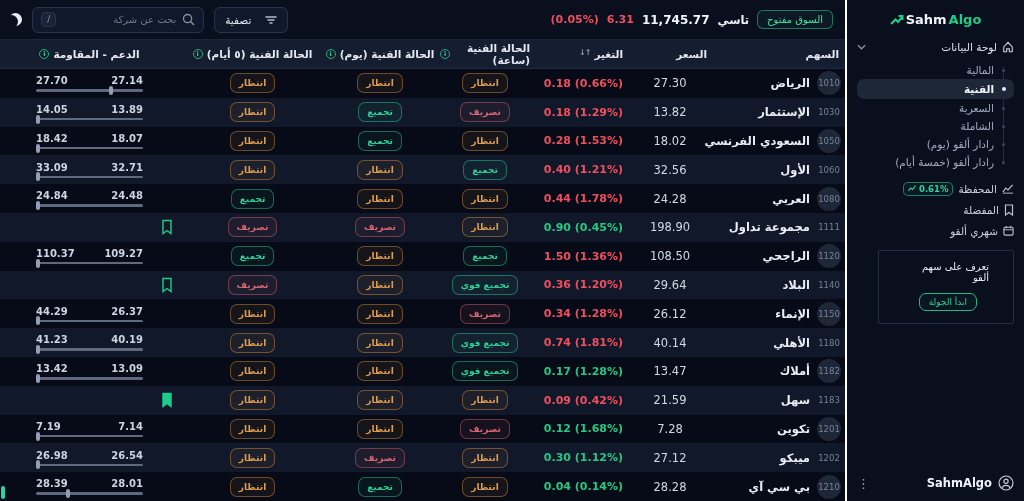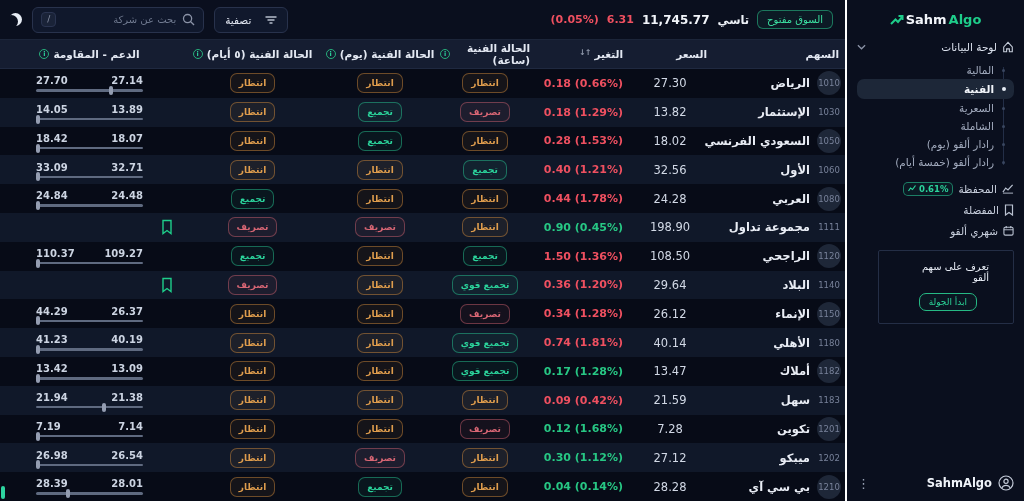--- a/index.html
+++ b/index.html
@@ -640,29 +640,20 @@
           </div>
     <div class="col-h">
             <span class="badge st-h b-wait">انتظار</span>
           </div>
     <div class="col-d">
             <span class="badge st-d b-wait">انتظار</span>
           </div>
     <div class="col-d5">
             <span class="badge st-d5 b-wait">انتظار</span>
           </div>
-    <div class="col-sr">
-      <div class="sr-nums">
-              <span class="res">21.94</span>
-              <span class="sup">21.38</span>
-            </div>
-      <div class="sr-track">
-              <span class="sr-thumb" style="left: 64%;"></span>
-            </div>
-    </div>
     <div class="col-bm">
       <span class="bm filled">
         <svg width="12" height="16" viewBox="0 0 12 16">
                 <path d="M2 1.5 h8 v13 l-4 -3 l-4 3 z"></path>
               </svg>
       </span>
     </div>
   </div>
 
   <div class="trow">

